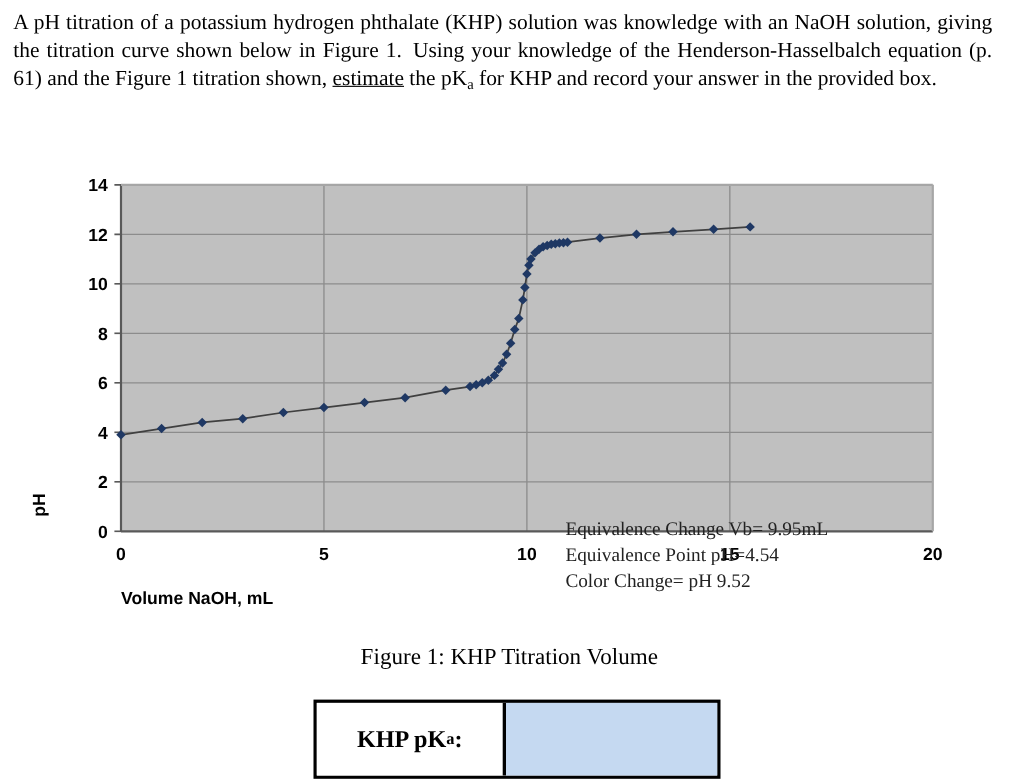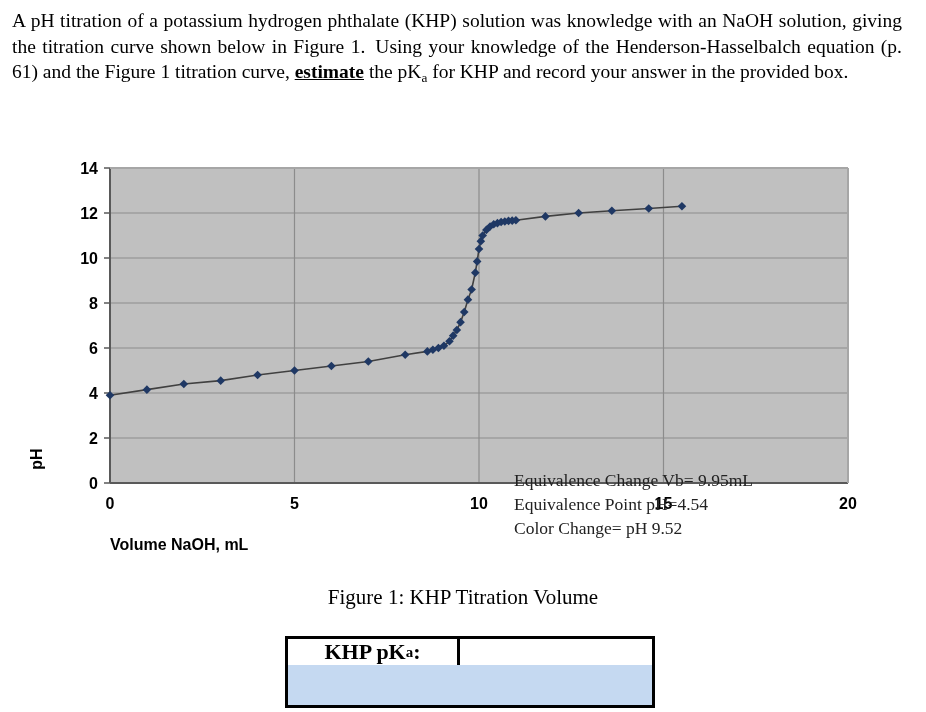--- a/index.html
+++ b/index.html
@@ -23,21 +23,21 @@
     left: 12px;
     top: 8px;
     width: 890px;
     font-family: "Liberation Serif", serif;
     font-size: 19.5px;
     line-height: 25.5px;
     color: #000000;
     text-align: justify;
     text-justify: inter-word;
   }
-  #prompt .u { text-decoration: underline; font-weight: bold; }
+  #prompt .u { text-decoration: underline; font-weight: normal; }
   #prompt .gap { display: inline-block; width: 10px; }
   sub { font-size: 0.68em; vertical-align: -0.28em; }
 
   
   #chart-wrap {
     position: absolute;
     left: 0px;
     top: 150px;
     width: 926px;
     height: 420px;
@@ -98,21 +98,20 @@
   
   #answer-box {
     position: absolute;
     left: 285px;
     top: 636px;
     width: 370px;
     height: 72px;
     border: 3px solid #000000;
     display: flex;
     background: #ffffff;
-    flex-direction: column;
   }
   #answer-label {
     width: 172px;
     display: flex;
     align-items: center;
     justify-content: center;
     font-family: "Liberation Serif", serif;
     font-weight: bold;
     font-size: 22px;
     color: #000;
@@ -126,21 +125,21 @@
 </style>
 </head>
 <body>
 
 <div id="page">
 
   <div id="prompt">
     <span>A pH titration of a potassium hydrogen phthalate (KHP) solution was knowledge with an</span>
     <span>NaOH solution, giving the titration curve shown below in Figure 1.</span><span class="gap"></span><span>Using your</span>
     <span>knowledge of the Henderson-Hasselbalch equation (p. 61) and the Figure 1 titration</span>
-    <span>curve,</span>
+    <span>shown,</span>
     <span class="u">estimate</span>
     <span>the pK</span><sub>a</sub>
     <span>for KHP and record your answer in the provided box.</span>
   </div>
 
   <div id="chart-wrap">
 
     <div id="ylabel">pH</div>
 
     <svg id="plot-svg" width="926" height="420">

